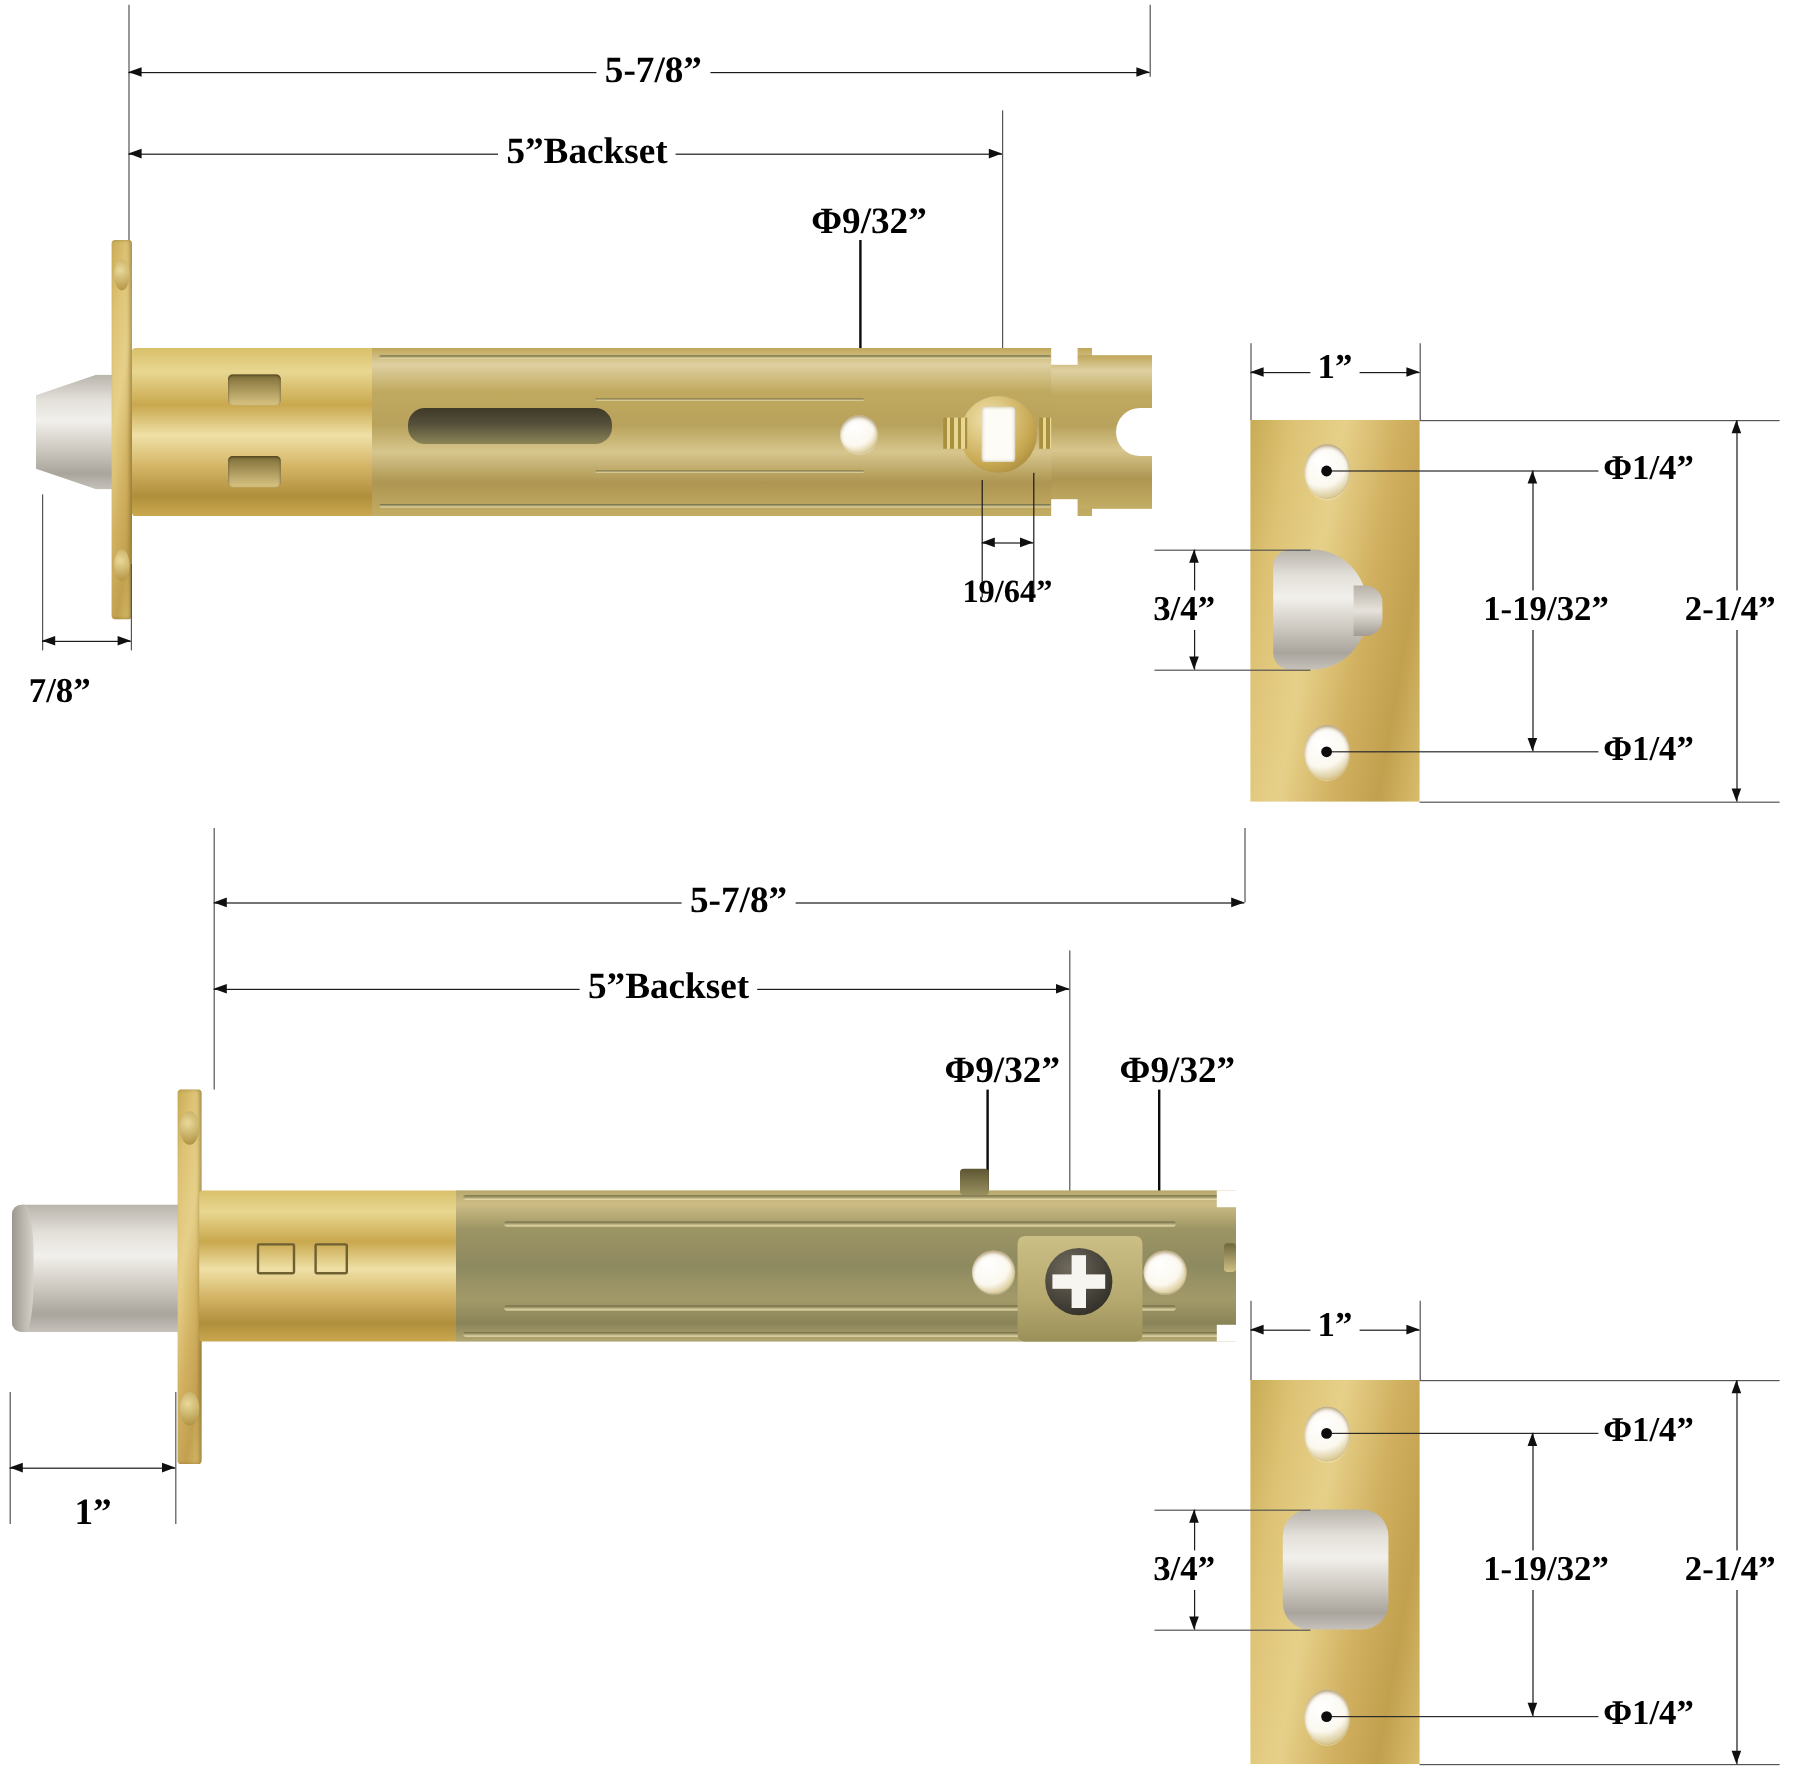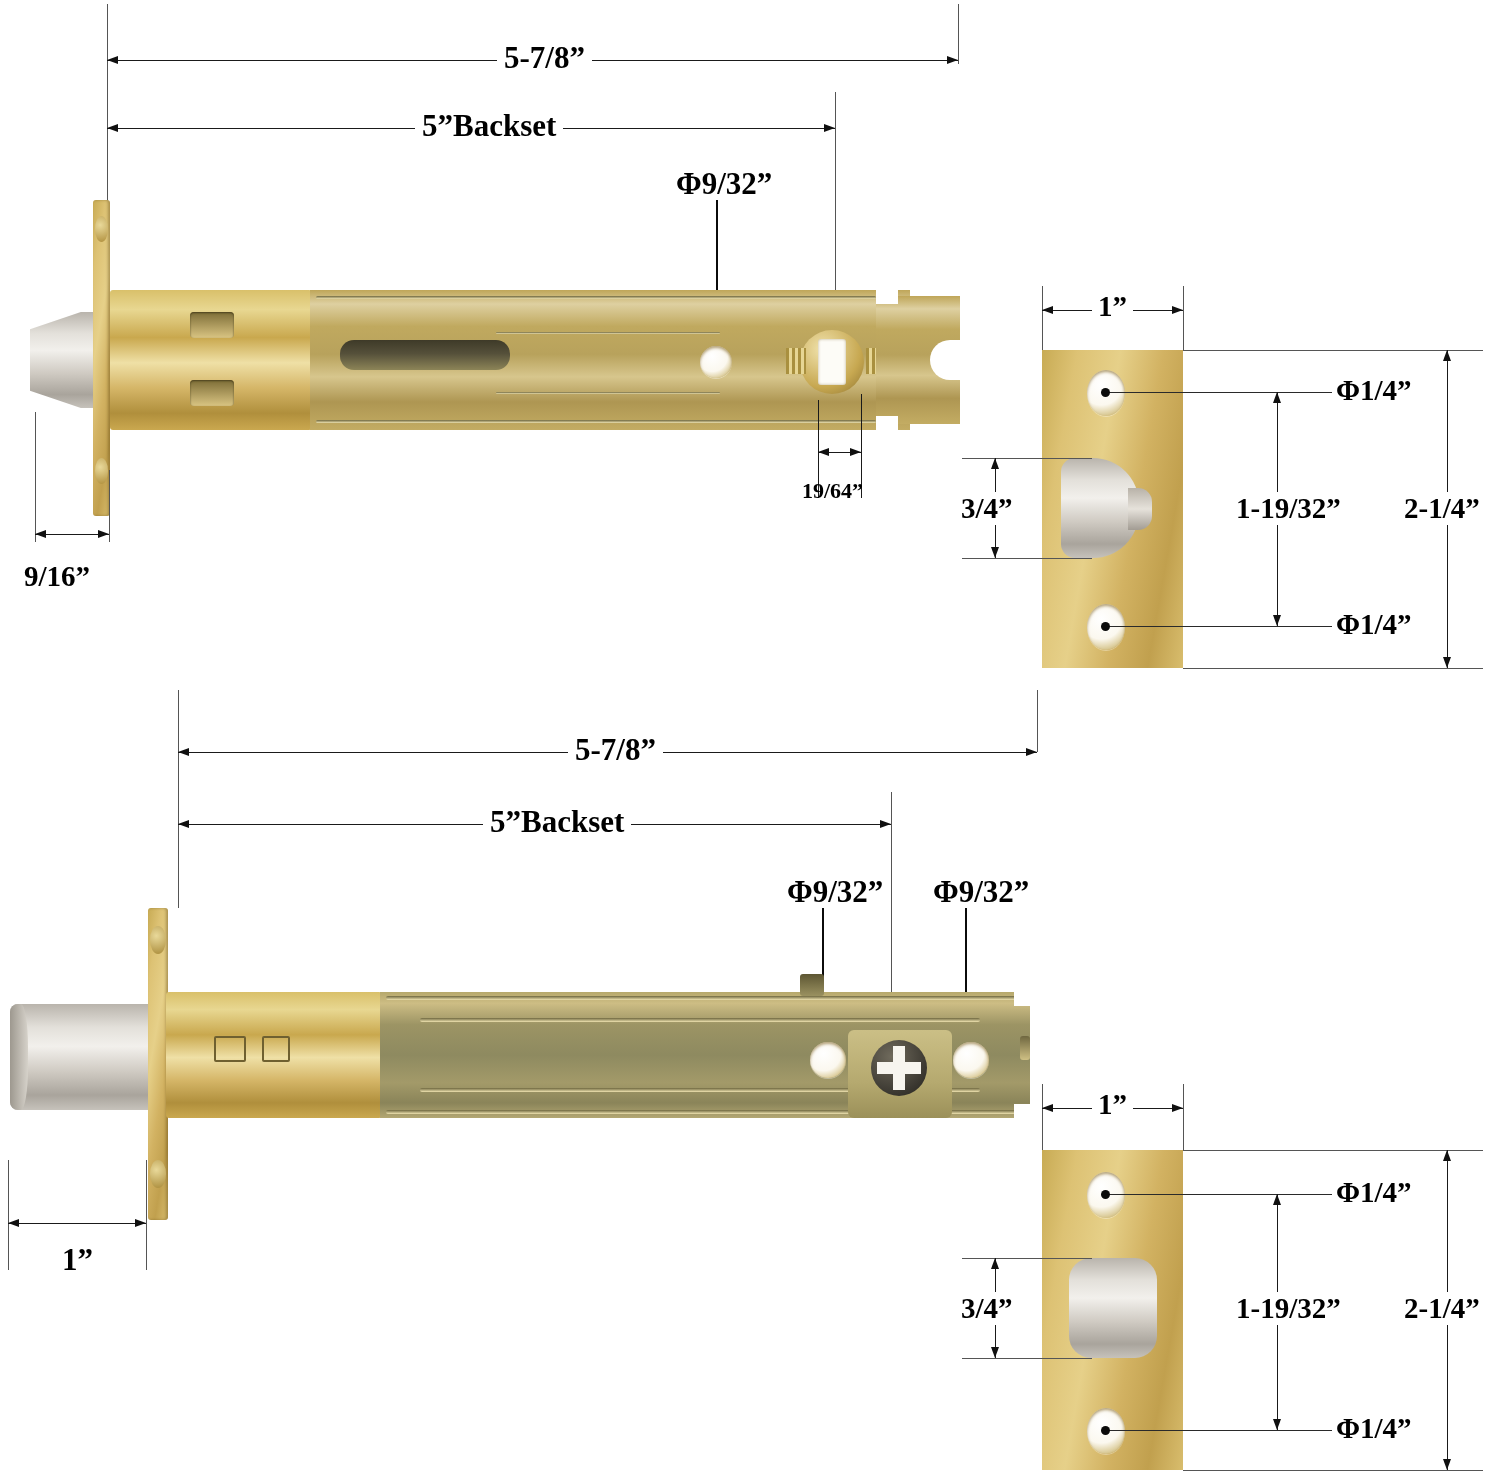--- a/index.html
+++ b/index.html
@@ -99,28 +99,28 @@
     <div class="part goldbody" style="left:876px;top:296px;width:84px;height:128px;"></div>
     <div class="part" style="left:876px;top:290px;width:22px;height:14px;background:#fff;"></div>
     <div class="part" style="left:876px;top:416px;width:22px;height:14px;background:#fff;"></div>
     <div class="part" style="left:930px;top:340px;width:34px;height:40px;border-radius:20px 0 0 20px;background:#fff;"></div>
 
     <div class="vline" style="left:818px;top:400px;height:98px;"></div>
     <div class="vline" style="left:861px;top:394px;height:104px;"></div>
     <div class="dimline" style="left:818px;top:452px;width:43px;"></div>
     <div class="arrL" style="left:818px;top:448px;"></div>
     <div class="arrR" style="left:850px;top:448px;"></div>
-    <div class="dimtext" style="left:802px;top:480px;font-size:22px;">19/64”</div>
+    <div class="dimtext" style="left:802px;top:480px;font-size:27px;">19/64”</div>
 
     <div class="vline" style="left:35px;top:412px;height:130px;background:#555;"></div>
     <div class="vline" style="left:109px;top:470px;height:72px;background:#555;"></div>
     <div class="dimline" style="left:35px;top:534px;width:74px;"></div>
     <div class="arrL" style="left:35px;top:530px;"></div>
     <div class="arrR" style="left:98px;top:530px;"></div>
-    <div class="dimtext" style="left:24px;top:562px;font-size:29px;">9/16”</div>
+    <div class="dimtext" style="left:24px;top:562px;font-size:29px;">7/8”</div>
   </div>
 
   <div>
     <div class="ext" style="left:1042px;top:286px;height:64px;"></div>
     <div class="ext" style="left:1183px;top:286px;height:64px;"></div>
     <div class="dimline" style="left:1042px;top:310px;width:141px;"></div>
     <div class="arrL" style="left:1042px;top:306px;"></div>
     <div class="arrR" style="left:1172px;top:306px;"></div>
     <div class="dimtext" style="left:1092px;top:292px;font-size:29px;background:#fff;padding:0 6px;">1”</div>
 

